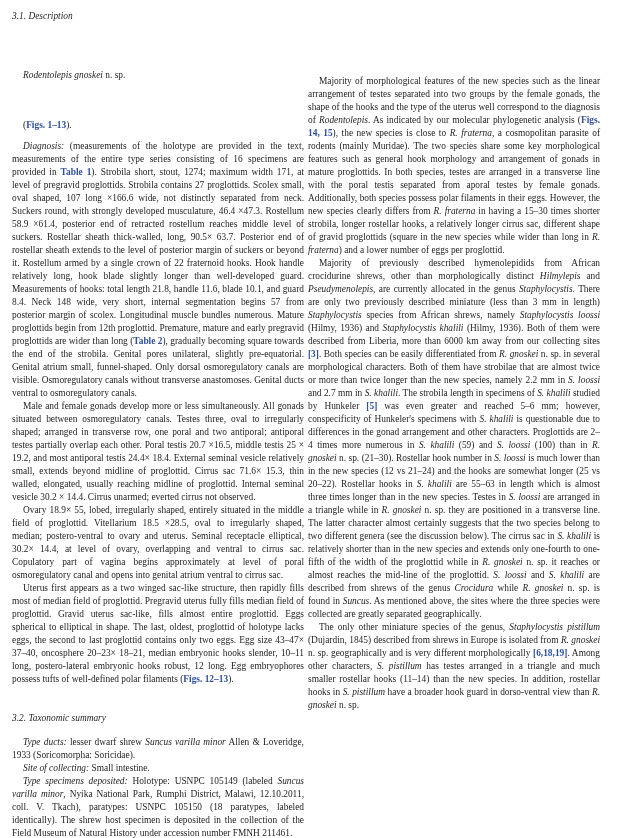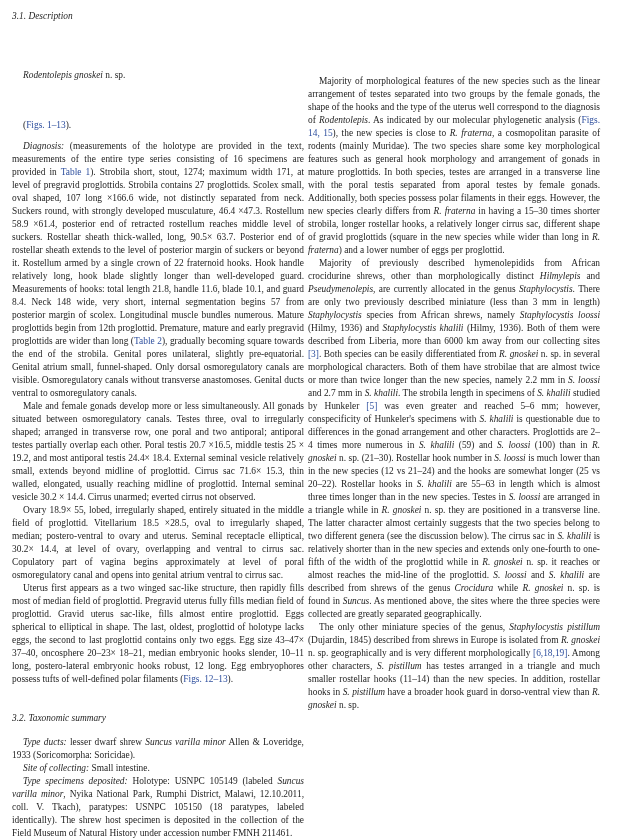--- a/index.html
+++ b/index.html
@@ -18,21 +18,21 @@
     line-height: 13px;
     color: #1e1e1e;
   }
   .col { width: 292px; flex: 0 0 292px; }
   .para { text-align: justify; }
   .para.indent { text-indent: 11px; }
   .line { text-align: left; margin-top: 37px; }
   .line.indent { text-indent: 11px; }
   .heading { font-style: italic; text-align: left; }
   .it { font-style: italic; }
-  .xref { color: #2e4f9e; cursor: pointer; }
+  .xref { color: #2e4f9e; cursor: pointer; font-weight: bold; }
   .spacer { width: 100%; }
 </style>
 </head>
 <body>
 
 <div class="page">
   <div class="col">
       <div class="heading"><span class="it">3.1. Description</span></div>
       <div class="spacer" style="height: 9px;"></div>
       <div class="line indent"><span class="it">Rodentolepis gnoskei</span><span> n. sp.</span></div>

